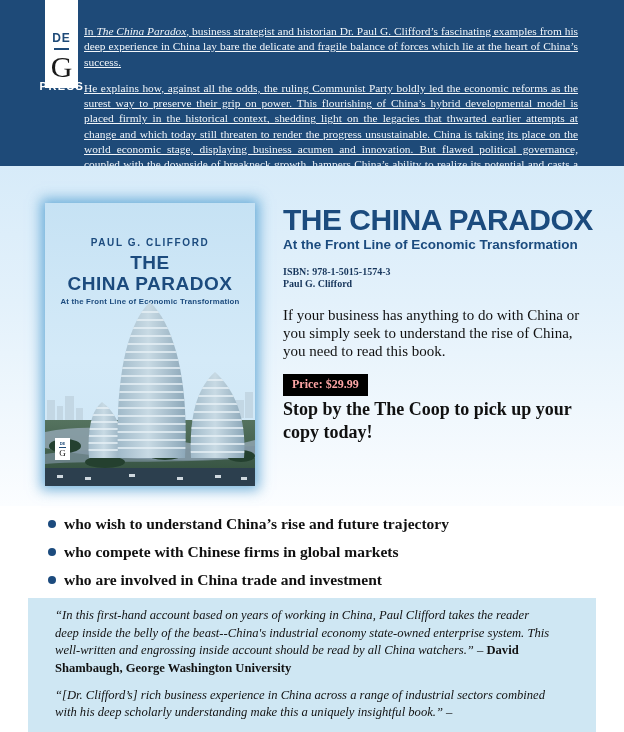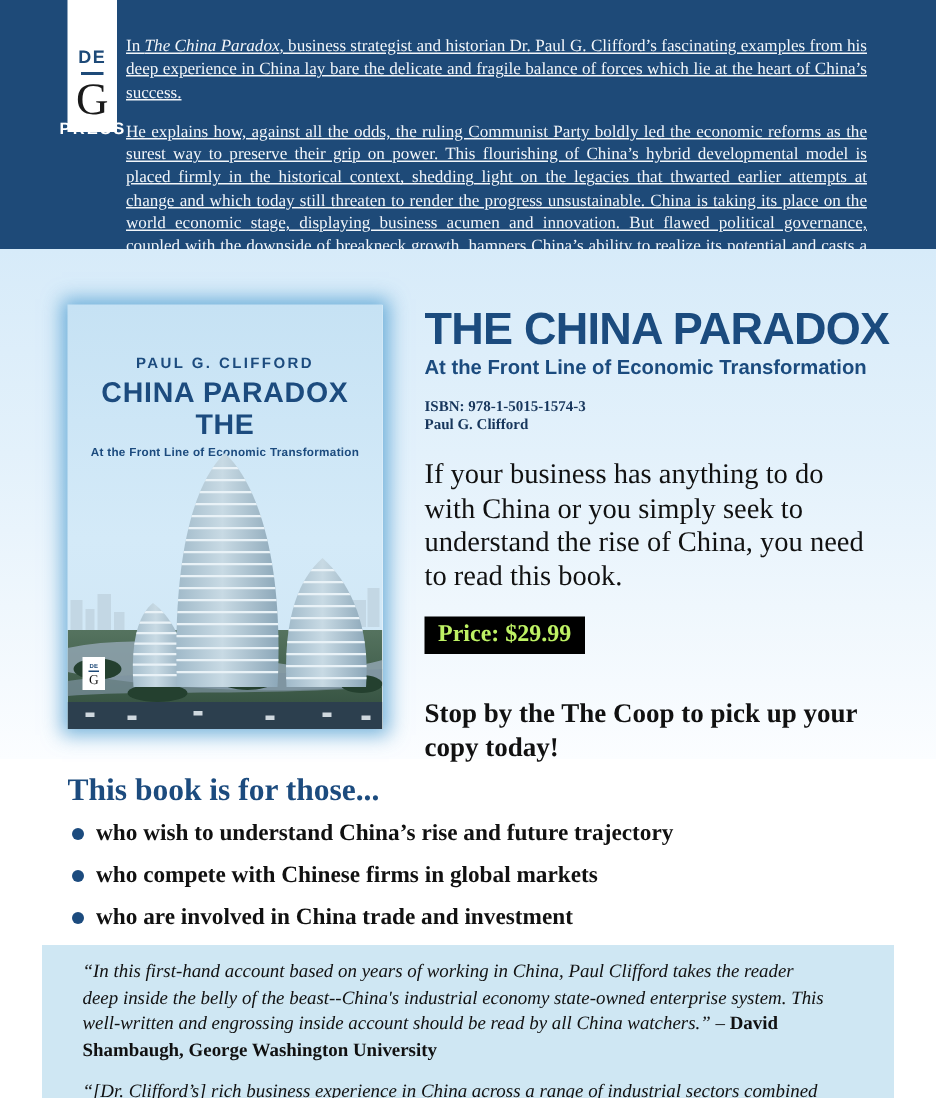--- a/index.html
+++ b/index.html
@@ -65,24 +65,24 @@
   .details{position:absolute;left:283px;top:39px;width:330px;}
   .book-title{
     font-family:"Liberation Sans",sans-serif;font-weight:bold;font-size:30px;
     line-height:1.0;color:#1b4b7e;letter-spacing:-.5px;margin:0;
   }
   .book-subtitle{
     font-family:"Liberation Sans",sans-serif;font-weight:bold;font-size:13.5px;
     color:#1b4b7e;margin:2px 0 14px 0;
   }
   .isbn-block{font-weight:bold;font-size:10px;color:#17365c;line-height:1.24;margin-bottom:15px;}
-  .pitch{font-size:19px;color:#111;line-height:1.2;margin:0 0 14px 0;width:300px;}
+  .pitch{font-size:15px;color:#111;line-height:1.2;margin:0 0 14px 0;width:300px;}
   .price-badge{
-    display:inline-block;background:#000000;color:#bef264;font-weight:bold;
-    font-size:16px;padding:3px 9px 4px 9px;margin-bottom:28px;
+    display:inline-block;background:#000000;color:#fca5a5;font-weight:bold;
+    font-size:12px;padding:3px 9px 4px 9px;margin-bottom:2px;
   }
   .cta{font-weight:bold;font-size:18px;color:#111;line-height:1.27;margin:0;width:300px;}
   
   .audience{padding:8px 30px 0 45px;}
   .aud-heading{
     font-weight:bold;font-size:21px;color:#1c4b7e;margin:0 0 7px 0;
   }
   .aud-list{list-style:none;margin:0;padding:0;}
   .aud-item{display:flex;align-items:center;margin-bottom:9px;height:19px;}
   .bullet{
@@ -116,22 +116,22 @@
     <p><span>In </span><span class="em">The China Paradox</span><span>, business strategist and historian Dr. Paul G. Clifford’s fascinating examples from his deep experience in China lay bare the delicate and fragile balance of forces which lie at the heart of China’s success.</span></p>
     <p>He explains how, against all the odds, the ruling Communist Party boldly led the economic reforms as the surest way to preserve their grip on power. This flourishing of China’s hybrid developmental model is placed firmly in the historical context, shedding light on the legacies that thwarted earlier attempts at change and which today still threaten to render the progress unsustainable. China is taking its place on the world economic stage, displaying business acumen and innovation. But flawed political governance, coupled with the downside of breakneck growth, hampers China’s ability to realize its potential and casts a shadow over its longer-term prospects.</p>
   </div>
 </div>
 
 <div class="mid">
 
   <div class="cover">
     <div class="cover-author">PAUL G. CLIFFORD</div>
     <div class="cover-title">
+      <div>THE</div>
       <div>CHINA PARADOX</div>
-      <div>THE</div>
     </div>
     <div class="cover-sub">At the Front Line of Economic Transformation</div>
 
     <svg class="cover-art" viewBox="0 0 210 190" aria-hidden="true">
       <defs>
         <linearGradient id="tg" x1="0" y1="0" x2="1" y2="0">
           <stop offset="0" stop-color="#9db7c7"></stop>
             <stop offset=".45" stop-color="#c8dae4"></stop>
             <stop offset="1" stop-color="#87a3b5"></stop>
         </linearGradient>
@@ -246,21 +246,20 @@
       <div>ISBN: 978-1-5015-1574-3</div>
       <div>Paul G. Clifford</div>
     </div>
     <p class="pitch">If your business has anything to do with China or you simply seek to understand the rise of China, you need to read this book.</p>
     <div class="price-badge">Price: $29.99</div>
     <p class="cta">Stop by the The Coop to pick up your copy today!</p>
   </div>
 </div>
 
 <div class="audience">
-  <h2 class="aud-heading">This book is for those...</h2>
   <ul class="aud-list">
     <li class="aud-item">
       <span class="bullet"></span>
       <span class="aud-text">who wish to understand China’s rise and future trajectory</span>
     </li>
     <li class="aud-item">
       <span class="bullet"></span>
       <span class="aud-text">who compete with Chinese firms in global markets</span>
     </li>
     <li class="aud-item">

